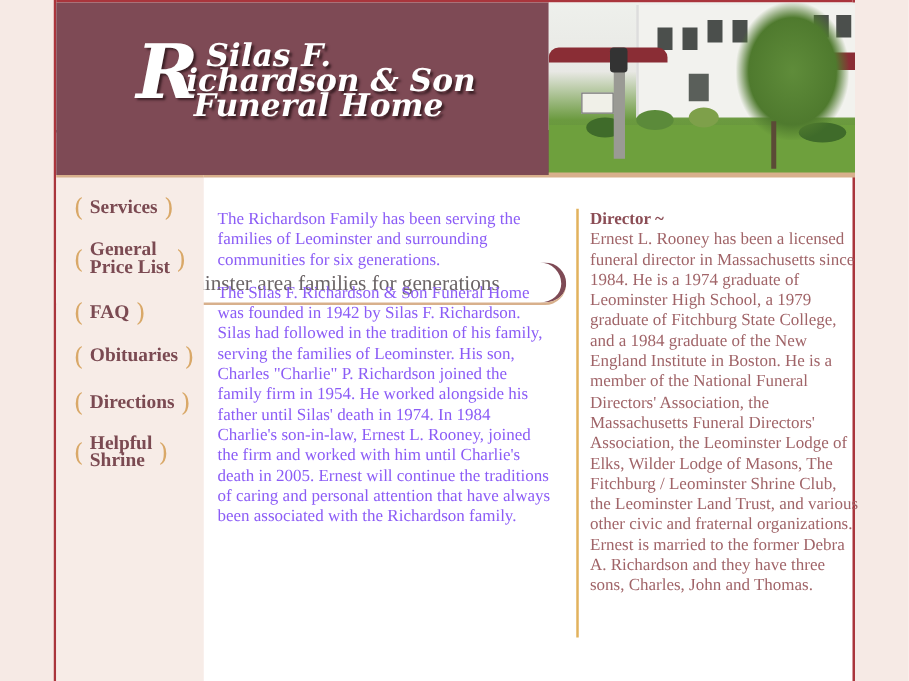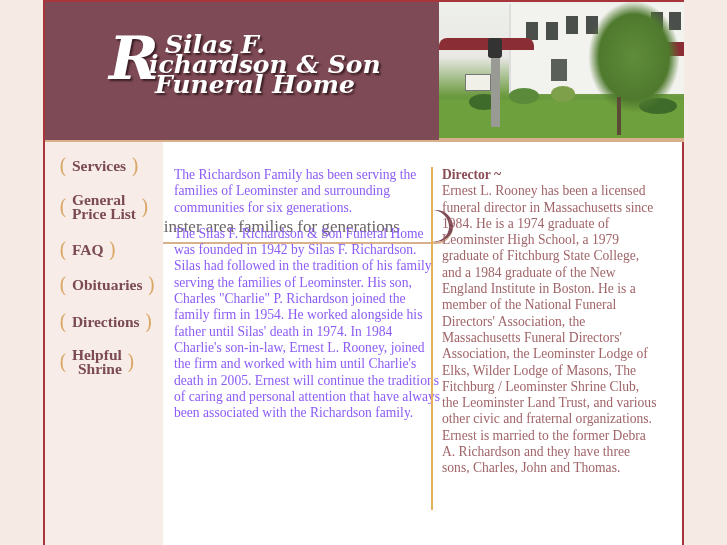--- a/index.html
+++ b/index.html
@@ -27,21 +27,21 @@
   .sign{position:absolute;left:26px;top:72px;width:24px;height:15px;background:#f0f0e8;border:1px solid #777;}
   .bush{position:absolute;border-radius:50%;background:#3f6b2a;}
   .lawn{position:absolute;left:0;top:98px;width:245px;height:40px;background:#6ea03d;}
   .photo-bottom{position:absolute;left:394px;top:138px;width:245px;height:2px;background:#d8b08c;}
   .sidebar{position:absolute;left:0;top:140px;width:118px;height:405px;background:#f7ece7;border-top:2px solid #d8b08c;}
   .nav{position:absolute;left:14px;font-size:14.5px;font-weight:bold;color:#7b4a52;font-family:"DejaVu Serif",serif;letter-spacing:0;}
   .nav .p{color:#d9a868;font-weight:normal;font-size:20px;vertical-align:middle;}
   .nav .lbl{display:inline-block;vertical-align:middle;line-height:14px;font-family:"Liberation Serif",serif;font-size:15.5px;}
   .maintext{position:absolute;left:129px;top:167px;width:268px;color:#8b5cf6;font-size:13.6px;line-height:16.3px;}
   .maintext p{margin:0 0 10px 0;}
-  .director{position:absolute;left:386px;top:167px;width:228px;height:343px;border-left:2px solid #e2b25d;padding-left:9px;color:#a06468;font-size:13.6px;line-height:16.3px;box-sizing:border-box;}
+  .director{position:absolute;left:416px;top:167px;width:228px;height:343px;border-left:2px solid #e2b25d;padding-left:9px;color:#a06468;font-size:13.6px;line-height:16.3px;box-sizing:border-box;}
   .director .head{font-weight:bold;color:#8b4d55;}
   .headline-rule{position:absolute;left:118px;top:140px;width:521px;height:2px;background:#d8b08c;}
 </style>
 </head>
 <body>
 
 <div class="page">
   <div class="topline"></div>
 
   <div class="banner">
@@ -103,21 +103,21 @@
     <div class="nav" style="top:131px;">
       <span class="p">(</span>
       <span class="lbl">Obituaries</span>
       <span class="p">)</span>
     </div>
     <div class="nav" style="top:168px;">
       <span class="p">(</span>
       <span class="lbl">Directions</span>
       <span class="p">)</span>
     </div>
-    <div class="nav" style="top:206px;text-align:right;">
+    <div class="nav" style="top:206px;">
       <span class="p">(</span>
       <span class="lbl"><span>Helpful</span><br><span>Shrine</span></span>
       <span class="p">)</span>
     </div>
   </div>
 
   <div class="headline-rule"></div>
 
   <div class="maintext">
     <p>The Richardson Family has been serving the families of Leominster and surrounding communities for six generations.</p>

